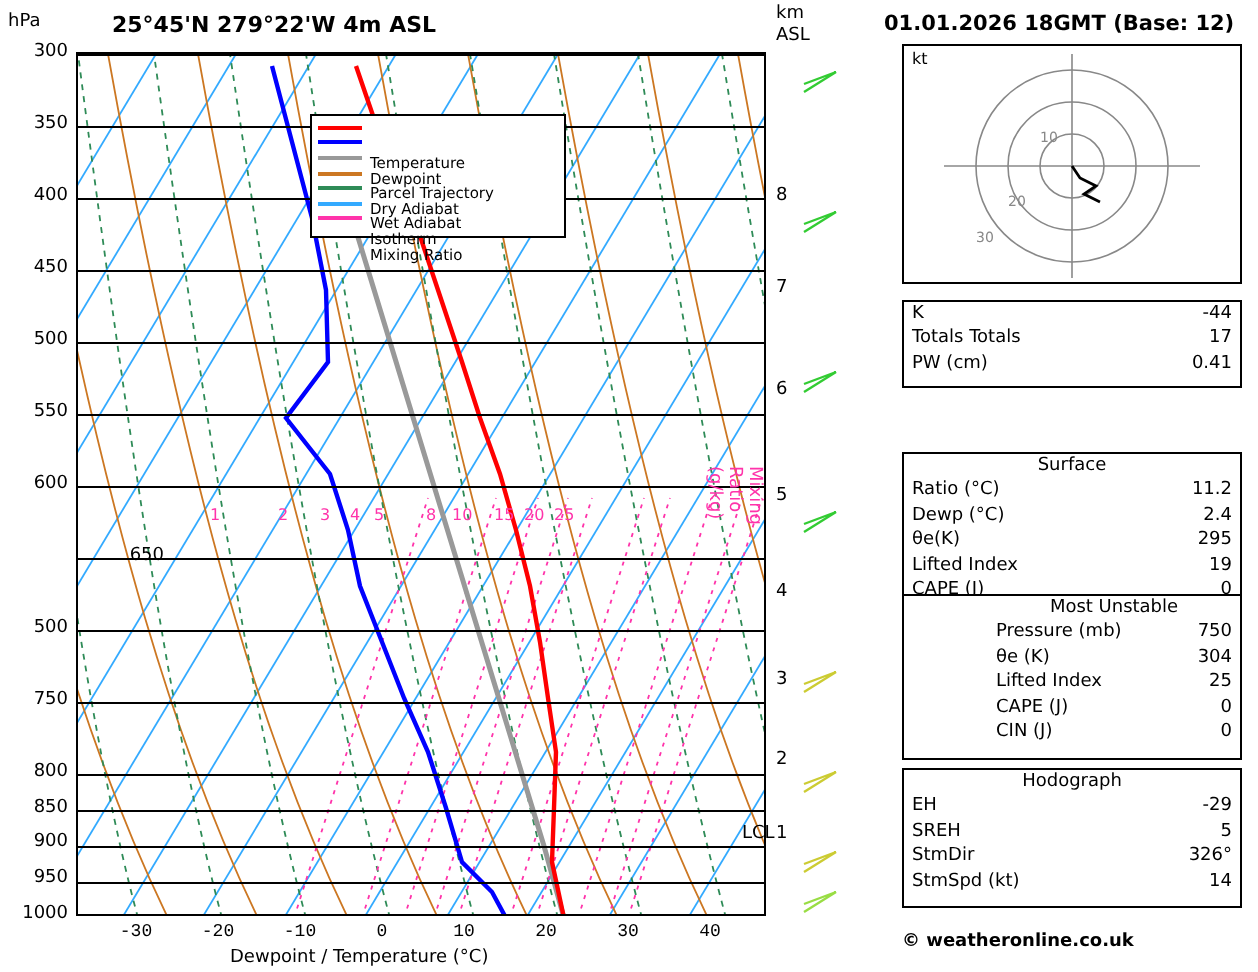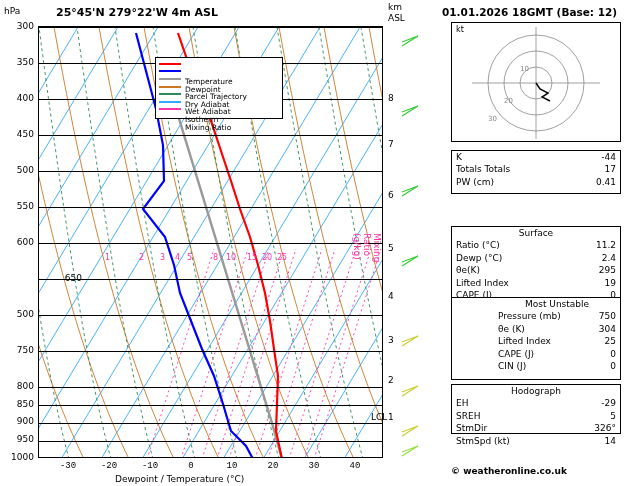--- a/index.html
+++ b/index.html
@@ -313,21 +313,21 @@
       <div class="rrow">
         <span>CAPE (J)</span>
         <span>0</span>
       </div>
       <div class="rrow">
         <span>CIN (J)</span>
         <span>0</span>
       </div>
     </div>
 
-    <div class="rbox" style="left:14px;top:384px;width:170px;height:50px;">
+    <div class="rbox" style="left:14px;top:384px;width:170px;height:70px;">
       <div class="rhdr">Hodograph</div>
       <div class="rrow">
         <span>EH</span>
         <span>-29</span>
       </div>
       <div class="rrow">
         <span>SREH</span>
         <span>5</span>
       </div>
       <div class="rrow">

